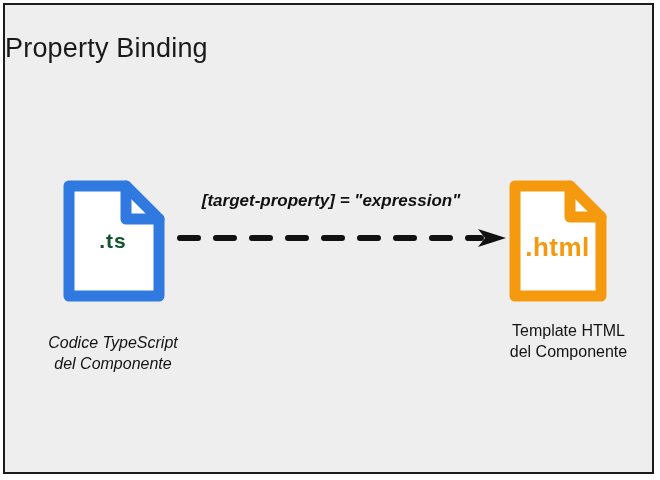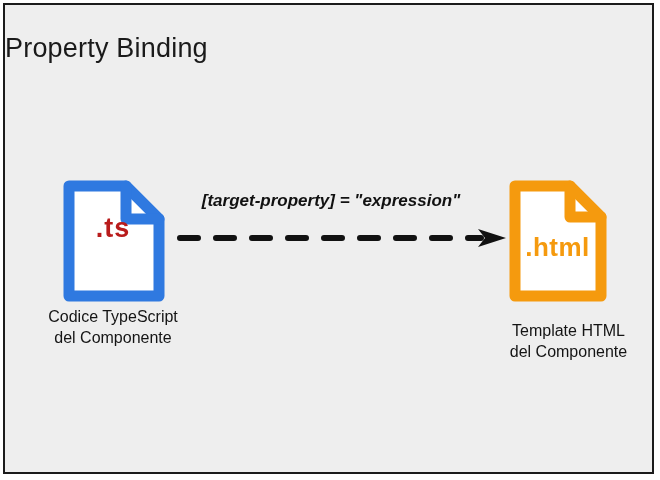--- a/index.html
+++ b/index.html
@@ -62,27 +62,28 @@
     color: #141414;
     white-space: nowrap;
   }
 
   #node-ts {
     left: 53px;
     top: 172px;
     width: 110px;
   }
   #node-ts .node-ext {
-    top: 36px;
-    font-size: 27px;
-    color: #b91c1c;
+    top: 52px;
+    font-size: 21px;
+    color: #14532d;
     letter-spacing: 1px;
   }
   #node-ts .node-caption {
-    top: 129px;
+    top: 155px;
+    font-style: italic;
   }
 
   #node-html {
     left: 500px;
     top: 172px;
     width: 105px;
   }
   #node-html .node-ext {
     top: 55px;
     font-size: 26px;

